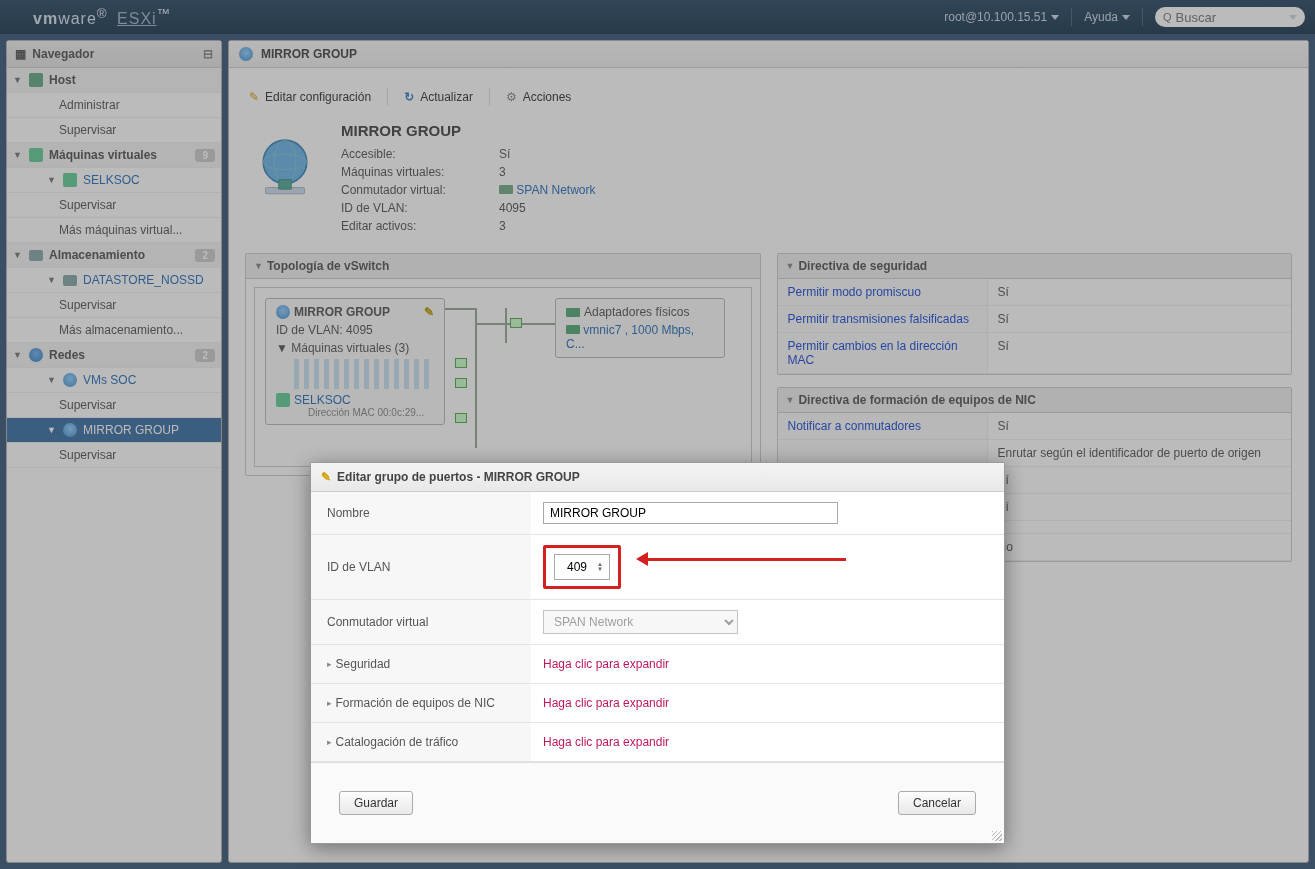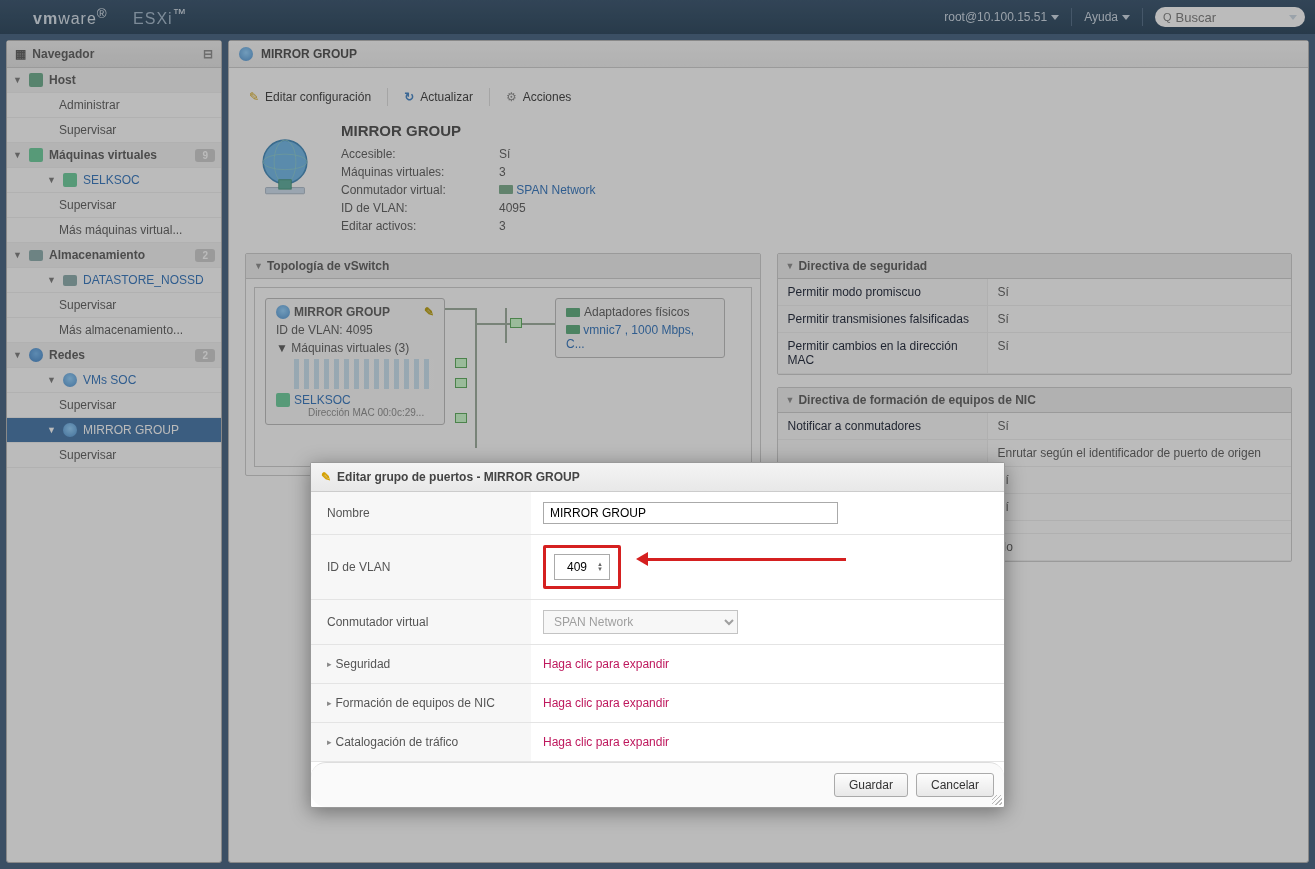--- a/index.html
+++ b/index.html
@@ -3,21 +3,21 @@
 <meta charset="utf-8">
 <style>
 * { margin: 0; padding: 0; box-sizing: border-box; font-family: Arial, Helvetica, sans-serif; }
 body { background: #3b5a7a; font-size: 12px; color: #333; position: relative; width: 1315px; height: 869px; overflow: hidden; }
 
 
 .topbar { height: 34px; background: linear-gradient(#2d4a66, #1e3a52); display: flex; align-items: center; padding: 0 10px; color: #d8e2ec; }
 .logo { font-size: 16px; letter-spacing: 1px; color: #d8e2ec; }
 .logo .vm { font-weight: bold; margin-left: 23px; }
 .logo .ware { font-weight: 300; }
-.logo .esxi { font-weight: 300; margin-left: 20px; color: #9fb5c9; }
+.logo .esxi { font-weight: 300; margin-left: 4px; color: #9fb5c9; text-decoration: underline; }
 .topbar-right { margin-left: auto; display: flex; align-items: center; gap: 12px; }
 .topbar-item { color: #cdd9e5; cursor: pointer; display: flex; align-items: center; gap: 4px; }
 .dropdown-caret { width: 0; height: 0; border-left: 4px solid transparent; border-right: 4px solid transparent; border-top: 5px solid #cdd9e5; }
 .topbar-divider { width: 1px; height: 18px; background: #4a6682; }
 .search-box { background: #fff; border-radius: 10px; padding: 2px 8px; display: flex; align-items: center; width: 150px; height: 20px; }
 .search-box .q { font-size: 11px; color: #777; margin-right: 4px; }
 .search-box input { border: none; outline: none; font-size: 13px; width: 100%; background: transparent; color: #777; }
 .search-box .caret { margin-left: auto; }
 
 
@@ -49,21 +49,21 @@
 .summary-row .label { width: 150px; }
 .summary-row .value a { color: #2a6fbb; text-decoration: none; }
 
 .panels { display: flex; gap: 16px; }
 .panel-col { flex: 1; }
 .panel { border: 1px solid #ccc; border-radius: 2px; margin-bottom: 12px; }
 .panel-header { background: #f0f0f0; padding: 5px 8px; border-bottom: 1px solid #ccc; font-weight: bold; color: #555; display: flex; align-items: center; gap: 4px; }
 .panel-header .caret { font-size: 9px; color: #888; }
 .panel-body { padding: 8px; }
 .prop-row { display: flex; border-bottom: 1px solid #eee; }
-.prop-row .k { width: 210px; padding: 6px 10px; background: #fafafa; border-right: 1px solid #eee; color: #0f172a; }
+.prop-row .k { width: 210px; padding: 6px 10px; background: #fafafa; border-right: 1px solid #eee; color: #1d4ed8; }
 .prop-row .v { flex: 1; padding: 6px 10px; color: #555; }
 
 
 .topo-box { border: 1px solid #ccc; padding: 10px; position: relative; min-height: 180px; }
 .topo-group { border: 1px solid #bbb; border-radius: 3px; background: #fafafa; padding: 6px 10px; width: 180px; position: absolute; left: 10px; top: 10px; font-size: 12px; }
 .topo-group .title { font-weight: bold; color: #555; display: flex; align-items: center; gap: 4px; }
 .topo-group .title .edit { margin-left: auto; color: #b89b00; }
 .topo-sub { margin-top: 4px; color: #555; }
 .topo-vm-link { color: #2a6fbb; margin-top: 4px; display: flex; align-items: center; gap: 4px; }
 .topo-mac { font-size: 10px; color: #888; margin-left: 32px; }
@@ -84,21 +84,21 @@
 .form-row input[type="text"] { border: 1px solid #aaa; padding: 3px 6px; font-size: 12px; width: 295px; }
 .form-row .spinner { border: 1px solid #aaa; padding: 2px 6px; font-size: 12px; width: 56px; display: flex; align-items: center; background: #fff; }
 .form-row .spinner input { border: none; outline: none; width: 32px; font-size: 12px; }
 .form-row .spinner .arrows { display: flex; flex-direction: column; font-size: 6px; color: #666; line-height: 5px; margin-left: auto; }
 .form-row select { border: 1px solid #aaa; padding: 3px 6px; font-size: 12px; width: 195px; background: #f4f4f4; color: #777; }
 .form-row .expand-hint { color: #be185d; }
 .highlight-box { border: 3px solid #d52020; padding: 6px 8px; border-radius: 2px; }
 .arrow-annot { position: absolute; left: 640px; top: 93px; }
 .arrow-line { width: 200px; height: 3px; background: #d52020; position: relative; }
 .arrow-head { position: absolute; left: -10px; top: -6px; width: 0; height: 0; border-top: 7px solid transparent; border-bottom: 7px solid transparent; border-right: 12px solid #d52020; }
-.dialog-footer { padding: 10px; border-top: 1px solid #ddd; display: flex; justify-content: flex-end; gap: 8px; background: #fafafa; border-radius: 15px; }
+.dialog-footer { padding: 28px; border-top: 1px solid #ddd; display: flex; justify-content: space-between; gap: 8px; background: #fafafa; }
 .btn { background: linear-gradient(#fdfdfd, #e8e8e8); border: 1px solid #aaa; border-radius: 3px; padding: 4px 14px; font-size: 12px; cursor: pointer; color: #333; }
 .resizer { position: absolute; right: 2px; bottom: 2px; width: 10px; height: 10px; background: repeating-linear-gradient(135deg, #bbb, #bbb 1px, transparent 1px, transparent 3px); }
 
 
 .ico { display: inline-block; }
 .ico-host { width: 14px; height: 14px; background: #6a8; border-radius: 2px; }
 .ico-vm { width: 14px; height: 14px; background: #6c9; border-radius: 2px; }
 .ico-storage { width: 14px; height: 11px; background: #8aa; border-radius: 2px; }
 .ico-net { width: 14px; height: 14px; background: radial-gradient(circle at 50% 40%, #6fb5f0, #3b7fc4); border-radius: 50%; }
 .ico-pg { width: 14px; height: 14px; background: radial-gradient(circle at 50% 40%, #8fd0ff, #4a90d0); border-radius: 50%; }

